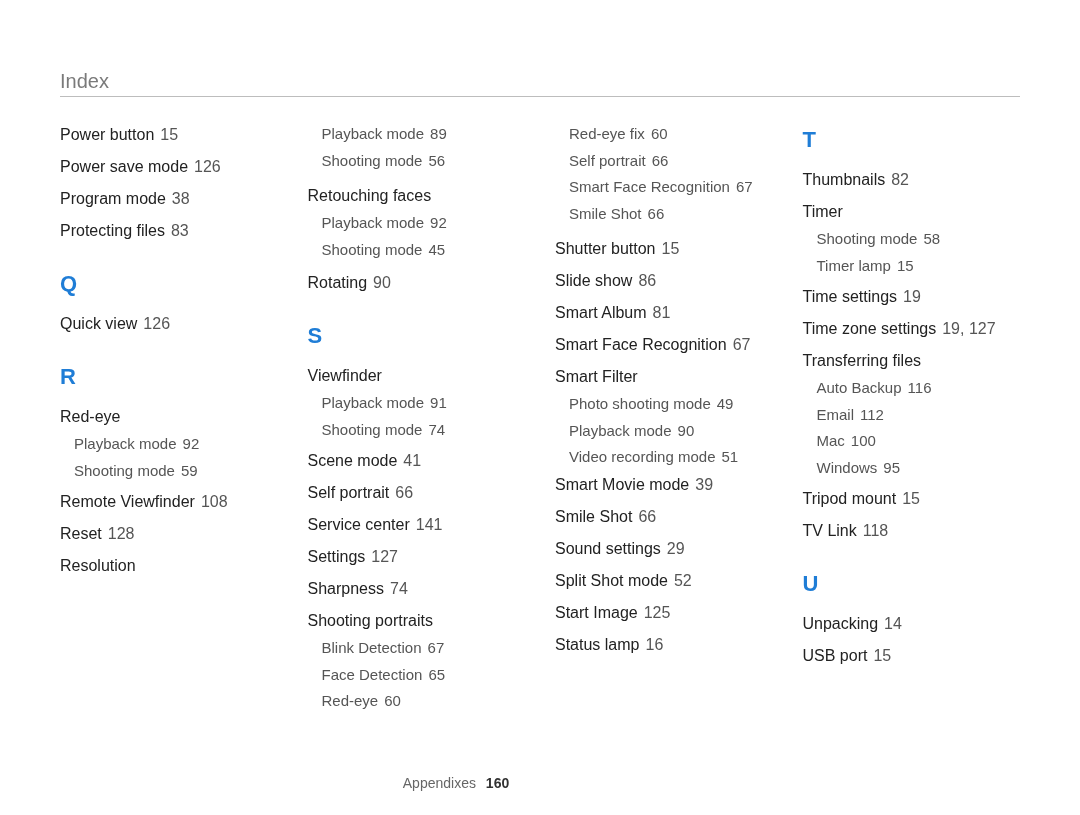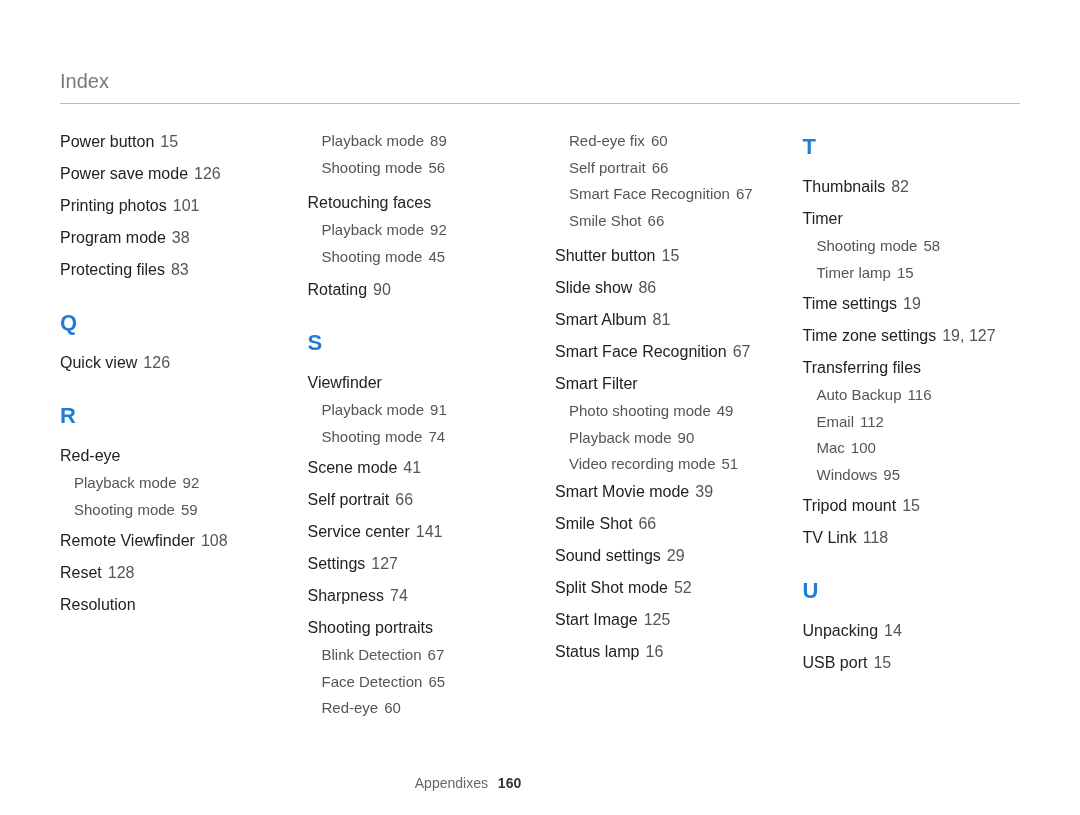--- a/index.html
+++ b/index.html
@@ -16,21 +16,21 @@
     width: 1080px;
     height: 815px;
     box-sizing: border-box;
     padding: 70px 60px 40px 60px;
   }
   .header {
     color: #7a7a7a;
     font-size: 20px;
     font-weight: 400;
     border-bottom: 1px solid #bdbdbd;
-    padding-bottom: 10px;
+    padding-bottom: 3px;
     margin-bottom: 26px;
   }
   .cols {
     display: flex;
     gap: 30px;
   }
   .col {
     width: 230px;
     font-size: 16px;
     line-height: 1.5;
@@ -63,21 +63,21 @@
   }
   .group-head {
     color: #222;
     font-size: 16px;
     margin-top: 4px;
     margin-bottom: 4px;
   }
   .footer {
     position: absolute;
     bottom: 24px;
-    left: 12px;
+    left: 0;
     width: 912px;
     text-align: center;
     color: #666;
     font-size: 14px;
   }
   .footer .pg {
     font-weight: 600;
     color: #333;
     margin-left: 6px;
   }
@@ -86,21 +86,20 @@
 <body>
 
 <div class="page">
   <div class="header">Index</div>
 
   <div class="cols">
 
     <div class="col">
       <div class="entry"><span class="label">Power button</span><span class="page-ref">15</span></div>
       <div class="entry"><span class="label">Power save mode</span><span class="page-ref">126</span></div>
-      <div class="entry"><span class="label">Printing photos</span><span class="page-ref">101</span></div>
       <div class="entry"><span class="label">Program mode</span><span class="page-ref">38</span></div>
       <div class="entry"><span class="label">Protecting files</span><span class="page-ref">83</span></div>
 
       <div class="letter">Q</div>
       <div class="entry"><span class="label">Quick view</span><span class="page-ref">126</span></div>
 
       <div class="letter">R</div>
 
       <div class="group-head">Red-eye</div>
       <div class="sub"><span>Playback mode</span><span class="page-ref">92</span></div>

